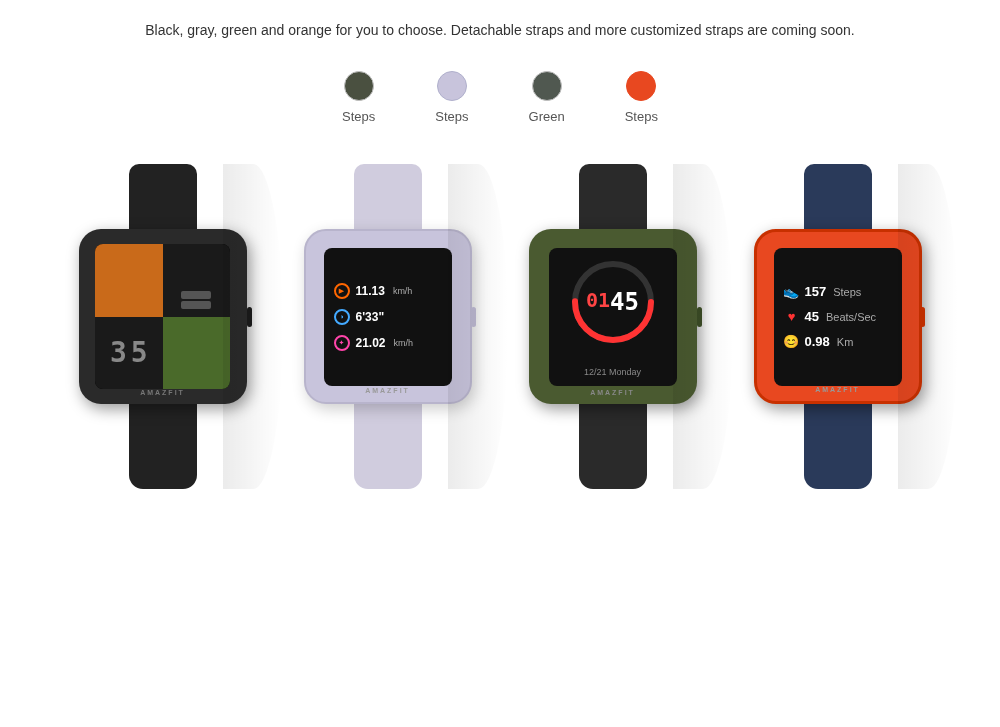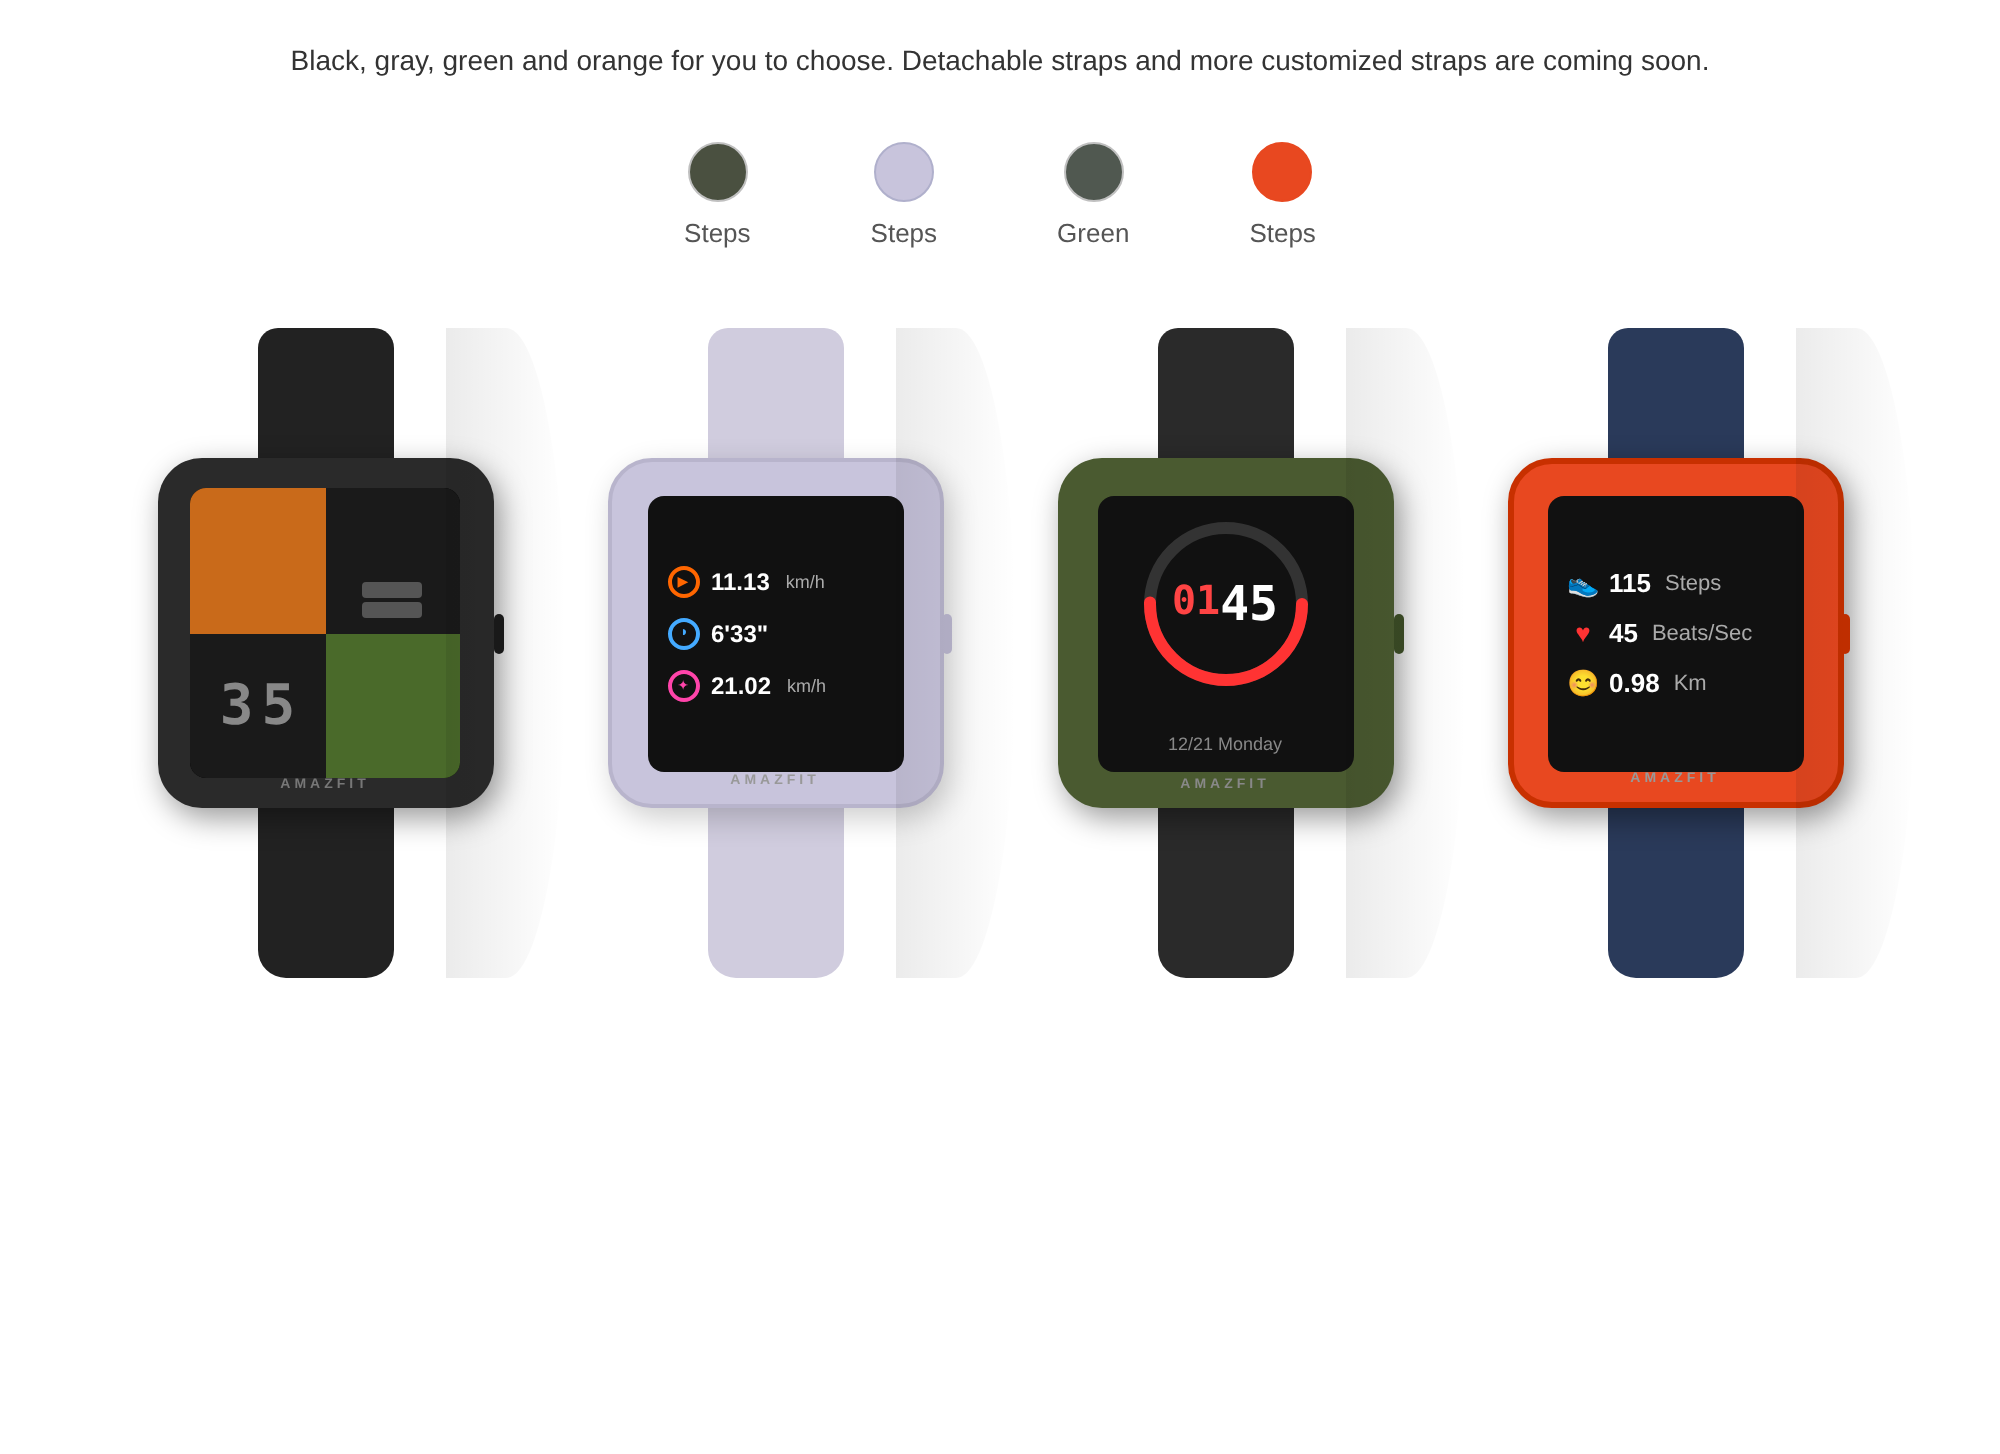--- a/index.html
+++ b/index.html
@@ -389,21 +389,21 @@
         <div style="width:68px; height:65px; background:#2a3a5a; border-radius:10px 10px 0 0; margin:0 auto;"></div>
 
         <div class="watch-case w4" style="width:168px; height:175px; background:#e84820; border-radius:22px; position:relative; display:flex; align-items:center; justify-content:center; box-shadow: 3px 5px 15px rgba(0,0,0,0.4); border: 3px solid #c83000;">
 
           <div style="position:absolute; right:-6px; top:50%; transform:translateY(-50%); width:5px; height:20px; background:#c83000; border-radius:3px;"></div>
 
           <div class="watch-screen" style="width:128px; height:138px; border-radius:8px; overflow:hidden; background:#111;">
             <div class="screen4">
               <div class="s4-row">
                 <span class="s4-icon" style="color:#ff88cc;">👟</span>
-                <span class="s4-val">115</span>
+                <span class="s4-val">157</span>
                 <span class="s4-label">Steps</span>
               </div>
               <div class="s4-row">
                 <span class="s4-icon" style="color:#ff3333;">♥</span>
                 <span class="s4-val">45</span>
                 <span class="s4-label">Beats/Sec</span>
               </div>
               <div class="s4-row">
                 <span class="s4-icon" style="color:#ffcc00;">😊</span>
                 <span class="s4-val">0.98</span>

